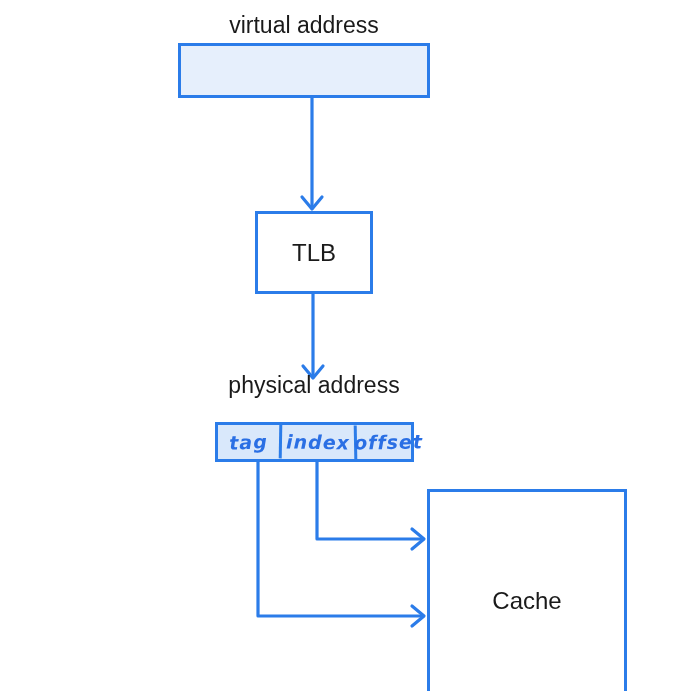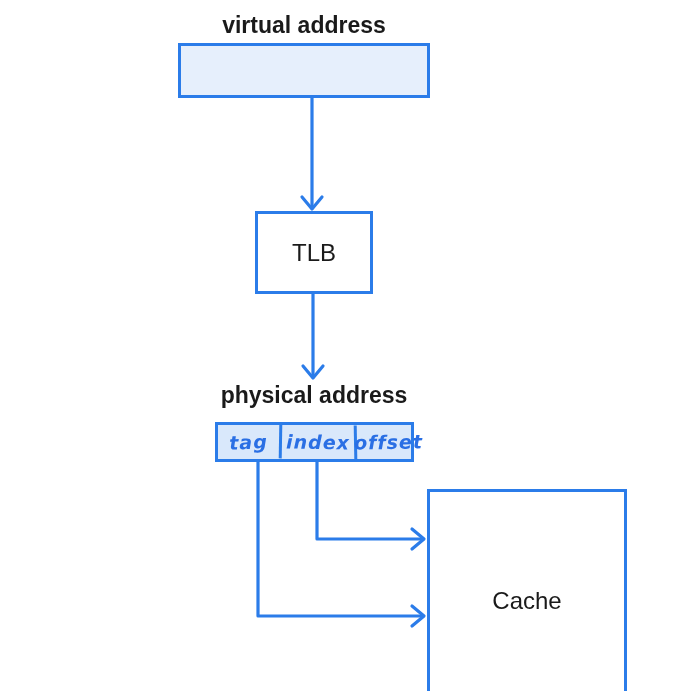--- a/index.html
+++ b/index.html
@@ -11,27 +11,27 @@
     --hand-ink:#2a6fe4;
     --canvas-bg:#ffffff;
   }
   html,body{margin:0;padding:0;background:var(--canvas-bg);}
   .canvas{
     position:relative;width:690px;height:691px;background:var(--canvas-bg);
     font-family:"Liberation Sans", sans-serif;color:var(--ink);overflow:hidden;
   }
   .connectors{position:absolute;left:0;top:0;width:690px;height:691px;pointer-events:none;}
   .connectors path{stroke:var(--accent);stroke-width:3.2;fill:none;stroke-linecap:round;stroke-linejoin:round;}
-  .label{position:absolute;text-align:center;font-size:23px;color:var(--ink);white-space:nowrap;font-weight:bold;}
+  .label{position:absolute;text-align:center;font-size:23px;color:var(--ink);white-space:nowrap;}
   .box{position:absolute;border:3px solid var(--accent);box-sizing:border-box;background:var(--box-fill);
        display:flex;align-items:center;justify-content:center;}
   .va-box{left:178px;top:43px;width:252px;height:55px;background:var(--va-fill);}
   .va-label{left:178px;top:12px;width:252px;}
   .tlb-box{left:255px;top:211px;width:118px;height:83px;font-size:24px;text-align:right;}
-  .pa-label{left:198px;top:382px;width:232px;}
+  .pa-label{left:198px;top:372px;width:232px;}
   .pa-box{left:215px;top:422px;width:199px;height:40px;background:var(--pa-fill);
           border:3px solid var(--accent);box-sizing:border-box;position:absolute;display:flex;}
   .pa-cell{flex:0 0 auto;display:flex;align-items:center;justify-content:center;
            color:var(--hand-ink);font-size:19px;font-style:italic;font-weight:bold;
            font-family:"DejaVu Sans", sans-serif;letter-spacing:1px;}
   .pa-cell + .pa-cell{border-left:3px solid var(--accent);}
   .cell-tag{width:61px;transform:rotate(-2deg);}
   .cell-index{width:72px;transform:rotate(1deg);}
   .cell-offset{width:63px;transform:rotate(-1deg);}
   .cache-box{left:427px;top:489px;width:200px;height:224px;font-size:24px;}

